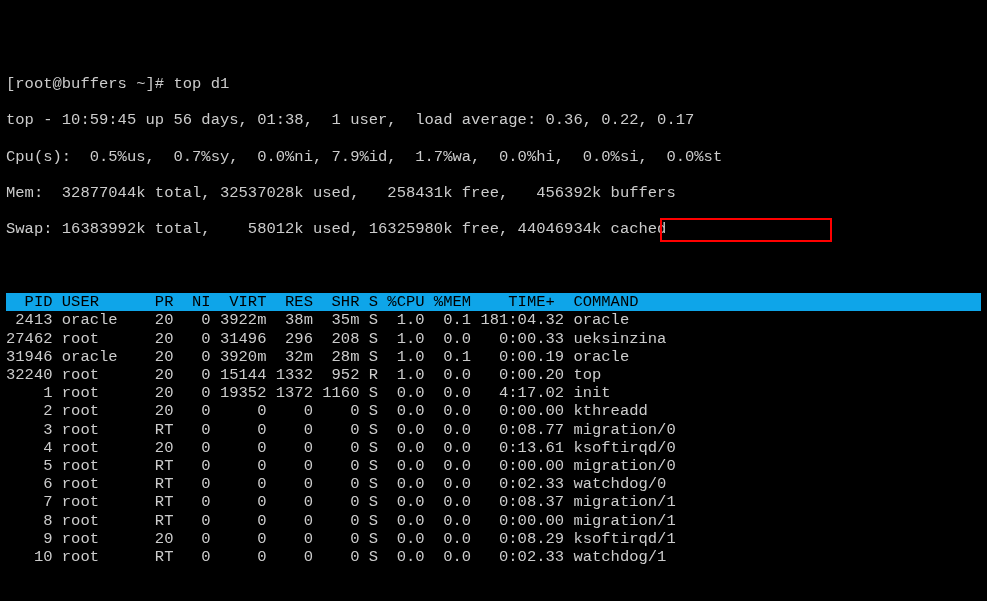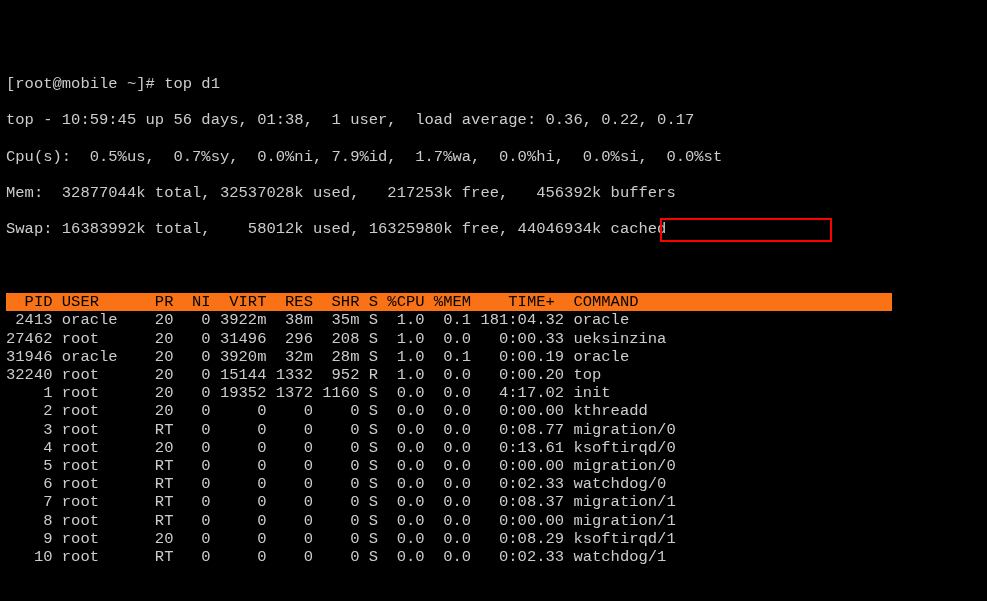--- a/index.html
+++ b/index.html
@@ -14,40 +14,40 @@
       width: 987px;
       height: 601px;
       overflow: hidden;
     }
     .terminal {
       padding: 2px 0 0 6px;
       position: relative;
     }
     .line { display: block; }
     .header-bar {
-      background: #f97316;
+      background: #0ea5e9;
       color: #000;
       display: inline-block;
-      width: 886px;
+      width: 975px;
     }
     .highlight-box {
       position: absolute;
       border: 2px solid #f00;
       pointer-events: none;
     }
   </style>
 </head>
 <body>
 
 
 <div class="terminal">
-<span class="line">[root@mobile ~]# top d1</span>
+<span class="line">[root@buffers ~]# top d1</span>
 <span class="line">top - 10:59:45 up 56 days, 01:38,  1 user,  load average: 0.36, 0.22, 0.17</span>
 <span class="line">Cpu(s):  0.5%us,  0.7%sy,  0.0%ni, 7.9%id,  1.7%wa,  0.0%hi,  0.0%si,  0.0%st</span>
-<span class="line">Mem:  32877044k total, 32537028k used,   217253k free,   456392k buffers</span>
+<span class="line">Mem:  32877044k total, 32537028k used,   258431k free,   456392k buffers</span>
 <span class="line">Swap: 16383992k total,    58012k used, 16325980k free, 44046934k cached</span>
 <span class="line"> </span>
 <span class="line header-bar">  PID USER      PR  NI  VIRT  RES  SHR S %CPU %MEM    TIME+  COMMAND           </span>
 <div id="process-rows"><span class="line"> 2413 oracle    20   0 3922m  38m  35m S  1.0  0.1 181:04.32 oracle</span><span class="line">27462 root      20   0 31496  296  208 S  1.0  0.0   0:00.33 ueksinzina</span><span class="line">31946 oracle    20   0 3920m  32m  28m S  1.0  0.1   0:00.19 oracle</span><span class="line">32240 root      20   0 15144 1332  952 R  1.0  0.0   0:00.20 top</span><span class="line">    1 root      20   0 19352 1372 1160 S  0.0  0.0   4:17.02 init</span><span class="line">    2 root      20   0     0    0    0 S  0.0  0.0   0:00.00 kthreadd</span><span class="line">    3 root      RT   0     0    0    0 S  0.0  0.0   0:08.77 migration/0</span><span class="line">    4 root      20   0     0    0    0 S  0.0  0.0   0:13.61 ksoftirqd/0</span><span class="line">    5 root      RT   0     0    0    0 S  0.0  0.0   0:00.00 migration/0</span><span class="line">    6 root      RT   0     0    0    0 S  0.0  0.0   0:02.33 watchdog/0</span><span class="line">    7 root      RT   0     0    0    0 S  0.0  0.0   0:08.37 migration/1</span><span class="line">    8 root      RT   0     0    0    0 S  0.0  0.0   0:00.00 migration/1</span><span class="line">    9 root      20   0     0    0    0 S  0.0  0.0   0:08.29 ksoftirqd/1</span><span class="line">   10 root      RT   0     0    0    0 S  0.0  0.0   0:02.33 watchdog/1</span></div>
 <div id="hl-box" class="highlight-box" style="top: 163px; left: 660px; width: 168px; height: 20px;"></div>
 </div>
 
 
 
 </body></html>

